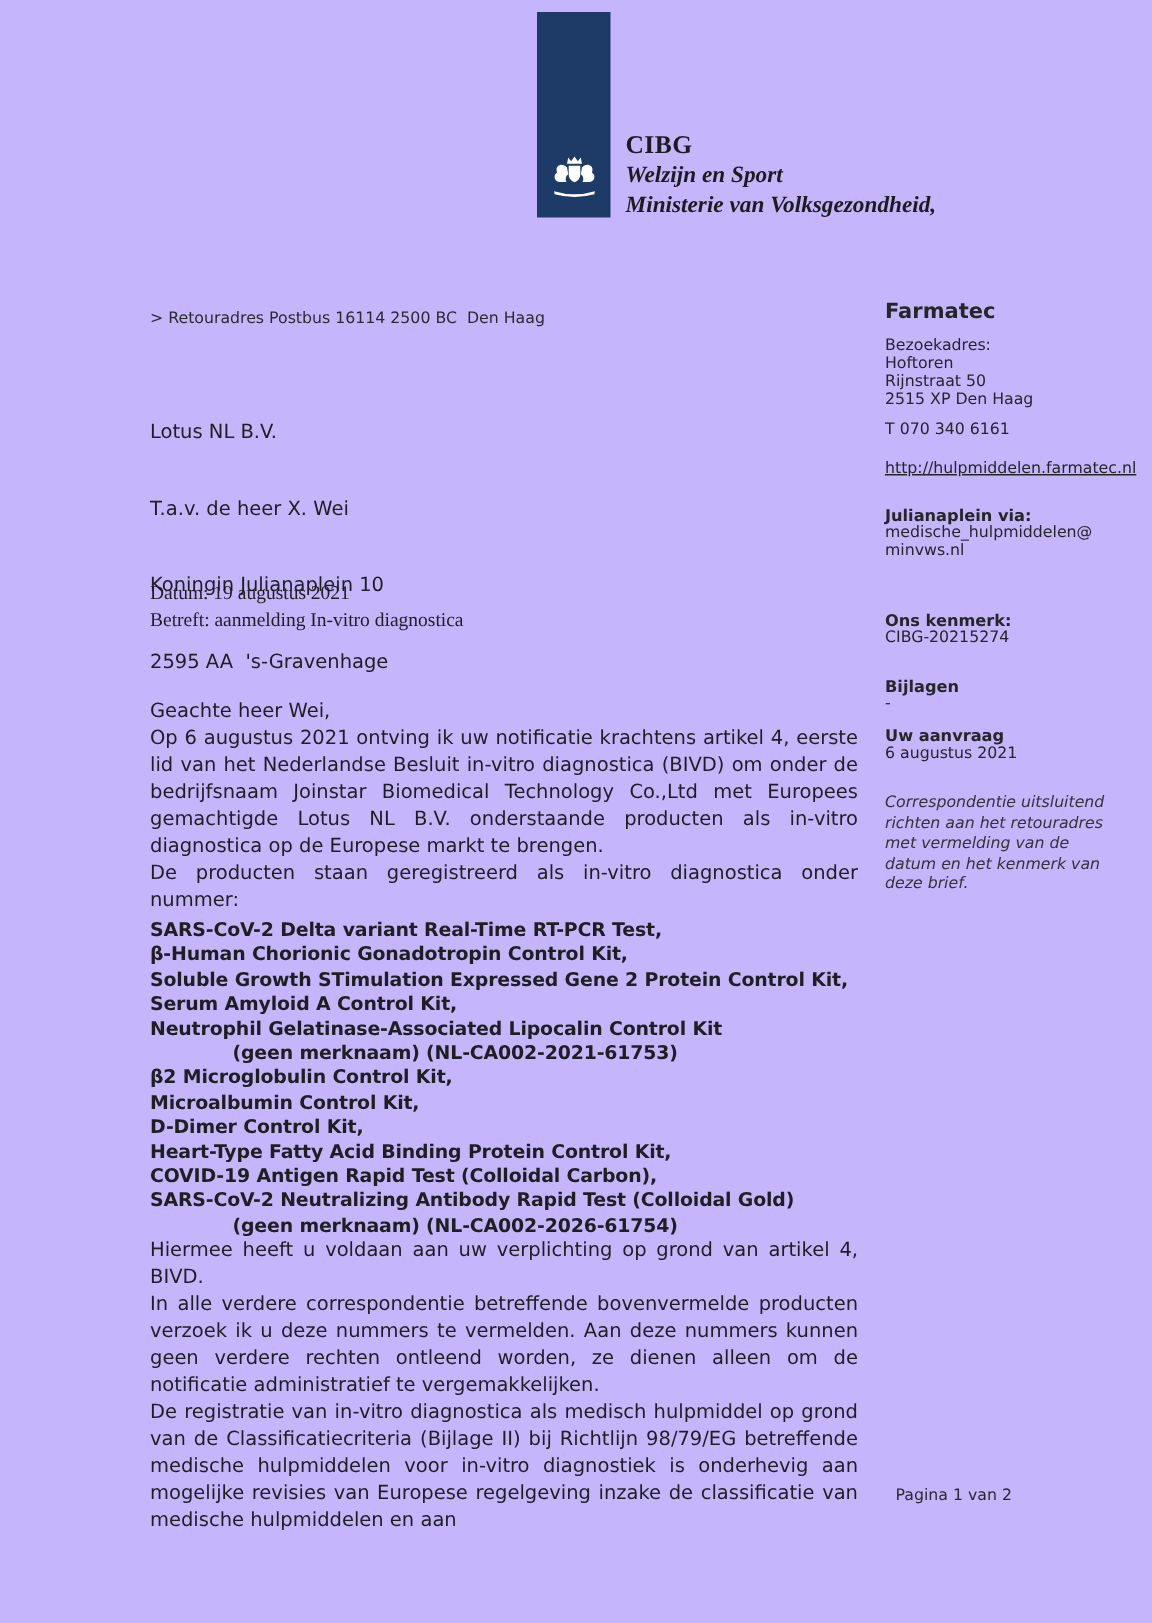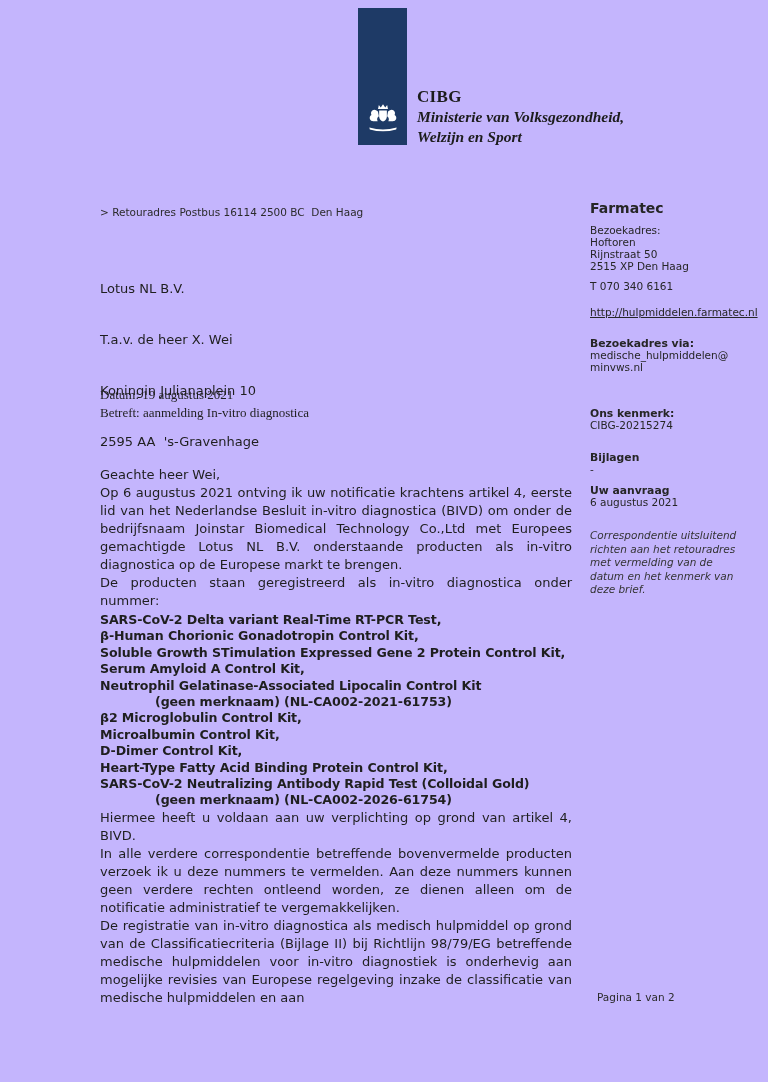--- a/index.html
+++ b/index.html
@@ -102,22 +102,22 @@
         <path d="M23.5 13 q-5.5-4.5-9.5-1.5 q-3.5 2.8-1.5 7.5 q-4 2.5-2.5 7 q1.2 3.5 5.5 3.5 h7.5 q-2.5-5.5 2-8.5 l-1.5-8z"></path>
 
         <path d="M40.5 13 q5.5-4.5 9.5-1.5 q3.5 2.8 1.5 7.5 q4 2.5 2.5 7 q-1.2 3.5-5.5 3.5 h-7.5 q2.5-5.5-2-8.5 l1.5-8z"></path>
 
         <path d="M9 40 q23 7 46 0 l-.8 3.4 q-22.2 6.2-44.4 0 z"></path>
       </g>
     </svg>
   </div>
   <div class="logo-text">
     <div class="logo-org">CIBG</div>
+    <div class="logo-ministry">Welzijn en Sport</div>
     <div class="logo-ministry">Ministerie van Volksgezondheid,</div>
-    <div class="logo-ministry">Welzijn en Sport</div>
   </div>
 
   <div class="retouradres">&gt; Retouradres Postbus 16114 2500 BC  Den Haag</div>
 
   <div class="recipient">
     <div>Lotus NL B.V.</div>
     <div>T.a.v. de heer X. Wei</div>
     <div>Koningin Julianaplein 10</div>
     <div>2595 AA  's-Gravenhage</div>
   </div>
@@ -132,21 +132,21 @@
       <div class="sb-line">2515 XP Den Haag</div>
     </div>
 
     <div class="sb-phone">T 070 340 6161</div>
 
     <div class="sb-link-wrap">
       <a href="#" class="sb-link">http://hulpmiddelen.farmatec.nl</a>
     </div>
 
     <div class="sb-inl">
-      <div class="sb-label">Bezoekadres via:</div>
+      <div class="sb-label">Julianaplein via:</div>
       <div class="sb-line">medische_hulpmiddelen@</div>
       <div class="sb-line">minvws.nl</div>
     </div>
 
     <div class="sb-kenmerk">
       <div class="sb-label">Ons kenmerk:</div>
       <div class="sb-line">CIBG-20215274</div>
     </div>
 
     <div class="sb-bijlagen">
@@ -175,20 +175,21 @@
         <div class="product-line">SARS-CoV-2 Delta variant Real-Time RT-PCR Test,</div>
         <div class="product-line">β-Human Chorionic Gonadotropin Control Kit,</div>
         <div class="product-line">Soluble Growth STimulation Expressed Gene 2 Protein Control Kit,</div>
         <div class="product-line">Serum Amyloid A Control Kit,</div>
         <div class="product-line">Neutrophil Gelatinase-Associated Lipocalin Control Kit</div>
         <div class="product-line indent">(geen merknaam) (NL-CA002-2021-61753)</div>
         <div class="product-line">β2 Microglobulin Control Kit,</div>
         <div class="product-line">Microalbumin Control Kit,</div>
         <div class="product-line">D-Dimer Control Kit,</div>
         <div class="product-line">Heart-Type Fatty Acid Binding Protein Control Kit,</div>
+        <div class="product-line">COVID-19 Antigen Rapid Test (Colloidal Carbon),</div>
         <div class="product-line">SARS-CoV-2 Neutralizing Antibody Rapid Test (Colloidal Gold)</div>
         <div class="product-line indent">(geen merknaam) (NL-CA002-2026-61754)</div>
       </div>
     <p class="just p3">Hiermee heeft u voldaan aan uw verplichting op grond van artikel 4, BIVD.</p>
     <p class="just p4">In alle verdere correspondentie betreffende bovenvermelde producten verzoek ik u deze nummers te vermelden. Aan deze nummers kunnen geen verdere rechten ontleend worden, ze dienen alleen om de notificatie administratief te vergemakkelijken.</p>
     <p class="just p5">De registratie van in-vitro diagnostica als medisch hulpmiddel op grond van de Classificatiecriteria (Bijlage II) bij Richtlijn 98/79/EG betreffende medische hulpmiddelen voor in-vitro diagnostiek is onderhevig aan mogelijke revisies van Europese regelgeving inzake de classificatie van medische hulpmiddelen en aan</p>
   </div>
 
   <div class="page-number">Pagina 1 van 2</div>
 

